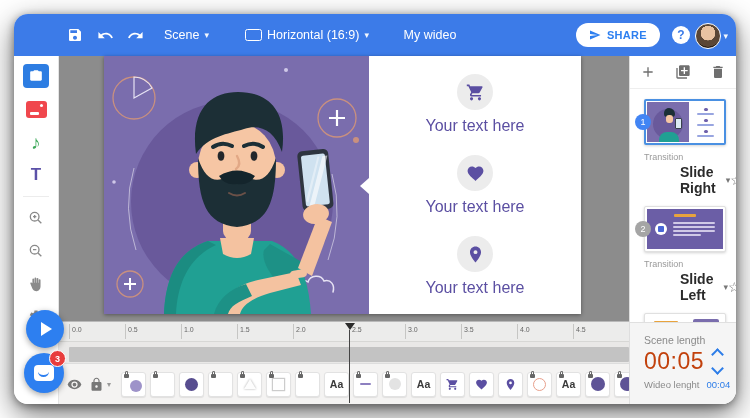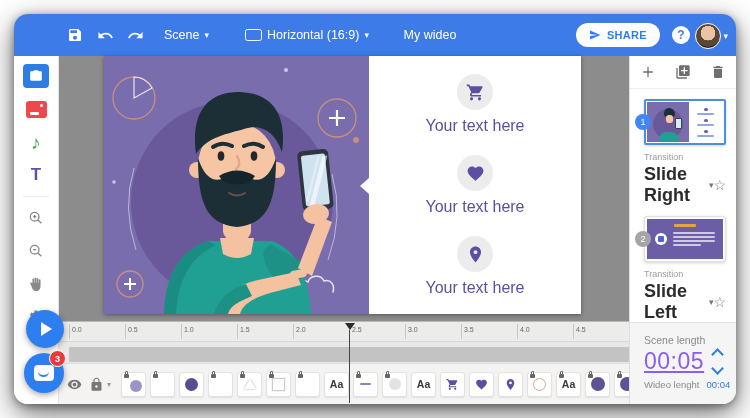--- a/index.html
+++ b/index.html
@@ -113,28 +113,28 @@
   .m2-lines i:last-child{width:28px;}
   
   .m3{width:100%;background:#fff;position:relative;}
   .m3-title{position:absolute;left:7px;top:5px;width:24px;height:3px;background:#e8a33d;border-radius:1px;}
   .m3-sub{position:absolute;left:7px;top:10px;width:16px;height:2px;background:#e06a4a;border-radius:1px;}
   .m3-phone-wrap{position:absolute;right:4px;top:3px;width:26px;height:34px;background:#7a6dad;border-radius:2px;}
   .m3-screen{position:absolute;left:5px;top:3px;width:15px;height:28px;background:#2e3540;border-radius:1.5px;}
   .trans{margin:7px 10px 2px 14px;}
   .trans-label{font-size:9px;color:#9a9a9a;margin-bottom:2px;}
   .trans-row{display:flex;align-items:center;}
-  .trans-value{font-size:18px;color:#2b2b2b;font-weight:bold;cursor:pointer;}
+  .trans-value{font-size:14px;color:#2b2b2b;font-weight:bold;cursor:pointer;margin-left:36px;}
   .trans-chev{font-size:9px;color:#777;margin-left:10px;cursor:pointer;}
   .trans-star{margin-left:auto;font-size:14px;color:#777;cursor:pointer;}
   
   .rfooter{height:82px;flex:0 0 82px;background:#f5f5f5;border-top:1px solid #e0e0e0;padding:11px 0 0 14px;box-sizing:border-box;}
   .sl-label{font-size:10.5px;color:#8a8a8a;}
   .sl-row{display:flex;align-items:center;gap:9px;margin-top:2px;}
-  .sl-value{font-size:23px;color:#8b5cf6;letter-spacing:.5px;text-decoration:underline;}
+  .sl-value{font-size:23px;color:#c2410c;letter-spacing:.5px;}
   .stepper{display:flex;flex-direction:column;gap:5px;}
   .stp{width:7px;height:7px;border:solid #2d7de8;border-width:2px 2px 0 0;cursor:pointer;}
   .stp.up{transform:rotate(-45deg);}
   .stp.down{transform:rotate(135deg);}
   .wl-row{display:flex;gap:7px;margin-top:4px;font-size:9.5px;}
   .wl-label{color:#8a8a8a;}
   .wl-value{color:#2d7de8;}
   
   .playbtn{position:absolute;left:12px;top:296px;width:38px;height:38px;border-radius:50%;background:#2d7ff0;
     box-shadow:0 2px 6px rgba(0,0,0,.35);display:flex;align-items:center;justify-content:center;cursor:pointer;z-index:8;}

